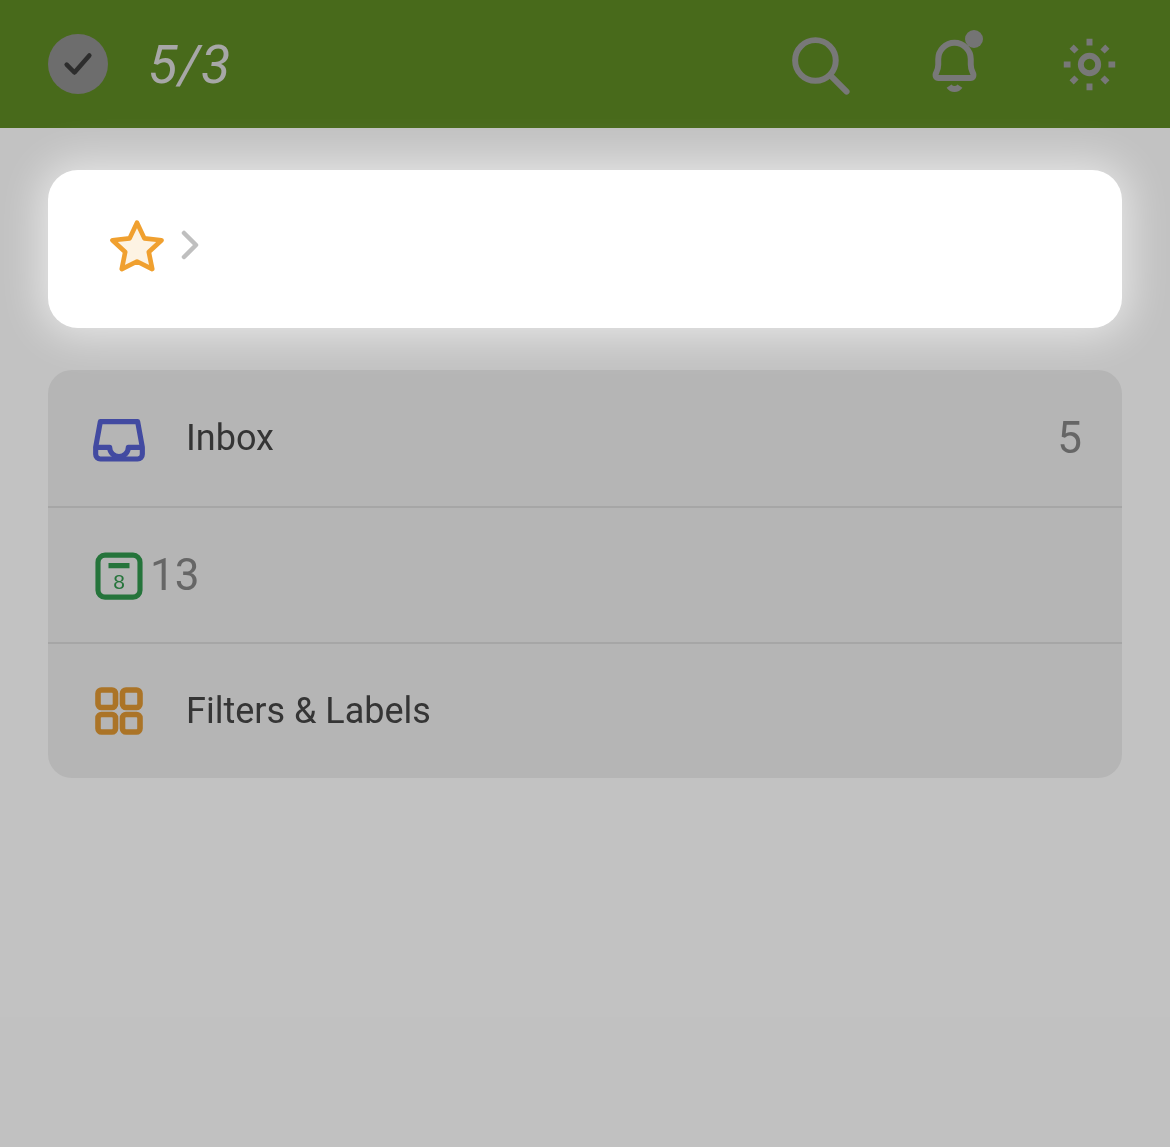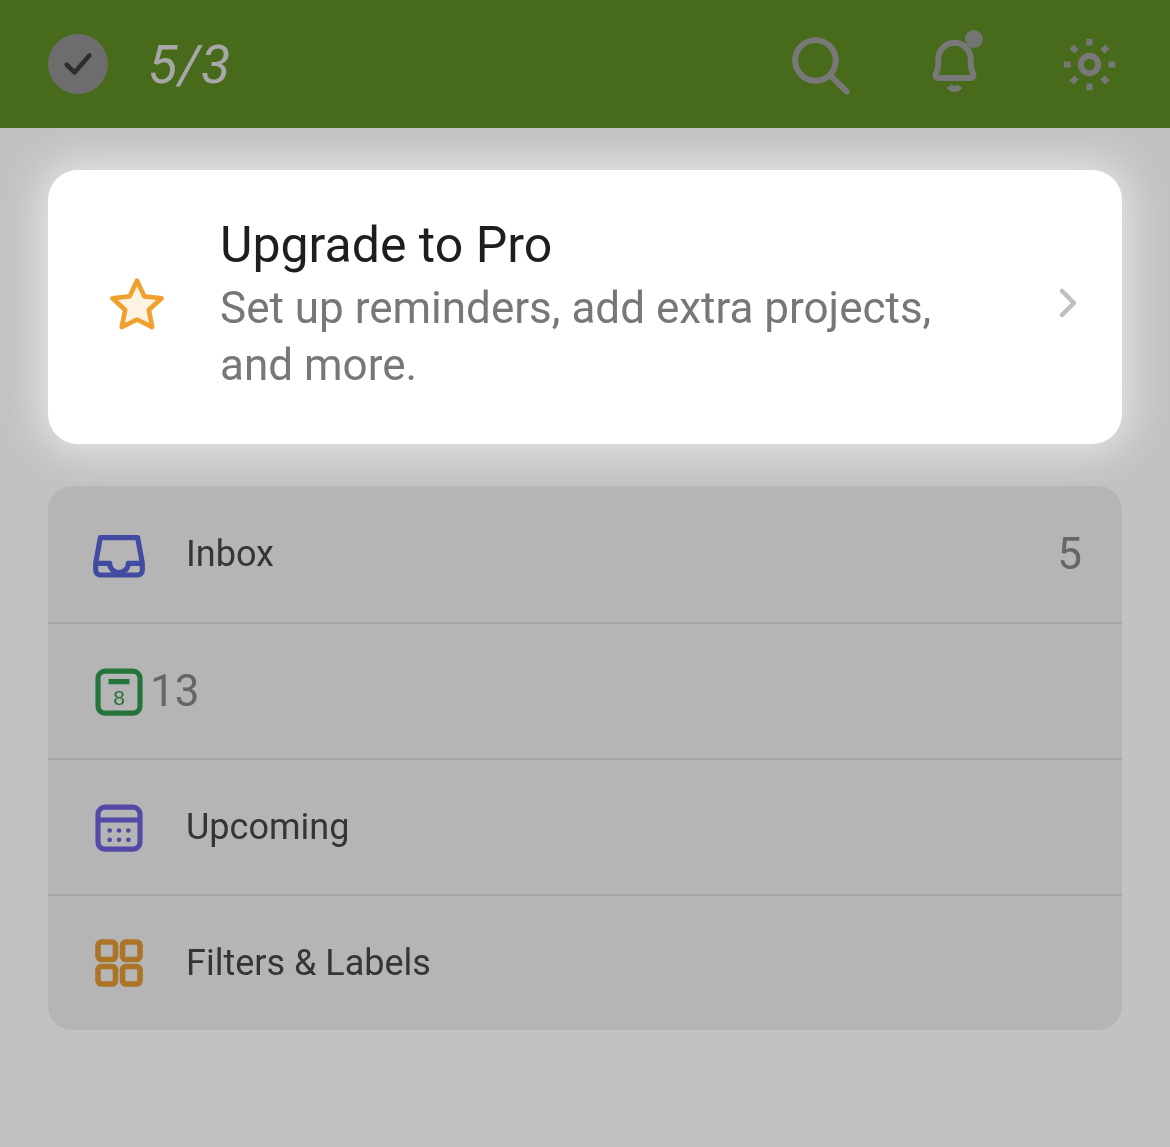--- a/index.html
+++ b/index.html
@@ -126,24 +126,20 @@
     </div>
   </div>
 </div>
 
 <div class="promo">
   <div class="star">
     <svg viewBox="0 0 24 24">
       <path d="M12 2.6 l2.86 6.06 6.64 .74 -4.93 4.56 1.33 6.58 L12 17.6 l-5.9 2.94 1.33-6.58 L2.5 9.4 l6.64-.74 Z" fill="#fdf3e3" stroke="#f0a02f" stroke-width="1.8" stroke-linejoin="round"></path>
     </svg>
   </div>
-  <div class="promo-body">
-    <div class="promo-title">Upgrade to Pro</div>
-    <div class="promo-sub">Set up reminders, add extra projects, and more.</div>
-  </div>
   <div class="chev">
     <svg viewBox="0 0 24 24">
         <path d="M8 4 L16 12 L8 20" stroke-linecap="round" stroke-linejoin="round"></path>
       </svg>
   </div>
 </div>
 
 <div class="navlist">
 
   <div class="navitem">
@@ -161,36 +157,20 @@
     <div class="navicon">
       <svg viewBox="0 0 24 24" fill="none" stroke="#1d8a3b" stroke-width="2.2">
         <rect x="3" y="3.5" width="18" height="18" rx="3"></rect>
         <line x1="7.5" y1="8" x2="16.5" y2="8"></line>
         <text x="12" y="18" text-anchor="middle" font-size="9" font-family="sans-serif" fill="#1d8a3b" stroke="none">8</text>
       </svg>
     </div>
     <div class="navcount">13</div>
   </div>
 
-  <div class="navitem">
-    <div class="navicon">
-      <svg viewBox="0 0 24 24" fill="none" stroke="#5a4fcf" stroke-width="2.2">
-        <rect x="3" y="3.5" width="18" height="18" rx="3"></rect>
-        <line x1="3" y1="9" x2="21" y2="9"></line>
-        <circle cx="8" cy="13.5" r="1" fill="#5a4fcf" stroke="none"></circle>
-        <circle cx="12" cy="13.5" r="1" fill="#5a4fcf" stroke="none"></circle>
-        <circle cx="16" cy="13.5" r="1" fill="#5a4fcf" stroke="none"></circle>
-        <circle cx="8" cy="17.5" r="1" fill="#5a4fcf" stroke="none"></circle>
-        <circle cx="12" cy="17.5" r="1" fill="#5a4fcf" stroke="none"></circle>
-        <circle cx="16" cy="17.5" r="1" fill="#5a4fcf" stroke="none"></circle>
-      </svg>
-    </div>
-    <div class="navlabel">Upcoming</div>
-    <div class="navcount"></div>
-  </div>
 
   <div class="navitem">
     <div class="navicon">
       <svg viewBox="0 0 24 24" fill="none" stroke="#d68a1f" stroke-width="2.4">
         <rect x="3" y="3" width="7.5" height="7.5" rx="1.5"></rect>
         <rect x="13.5" y="3" width="7.5" height="7.5" rx="1.5"></rect>
         <rect x="3" y="13.5" width="7.5" height="7.5" rx="1.5"></rect>
         <rect x="13.5" y="13.5" width="7.5" height="7.5" rx="1.5"></rect>
       </svg>
     </div>

